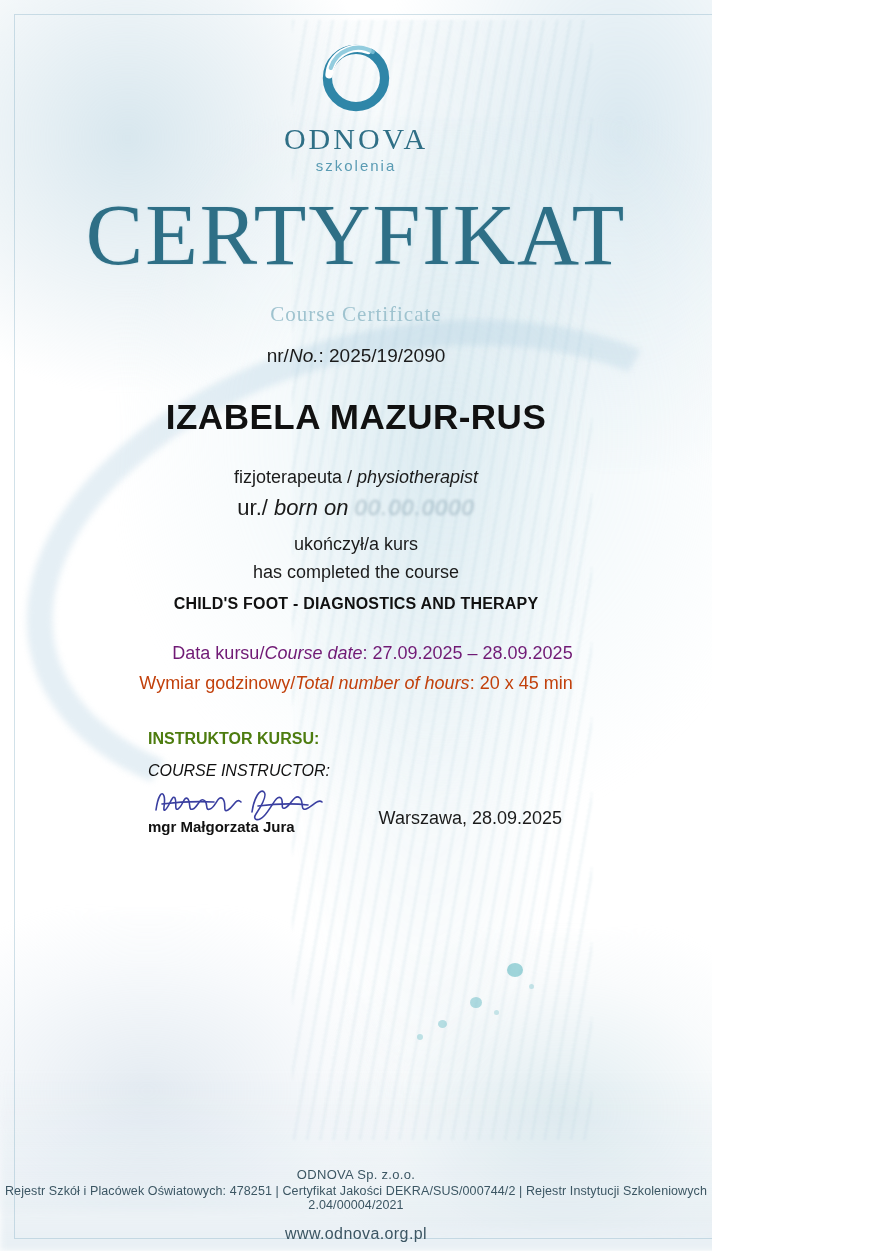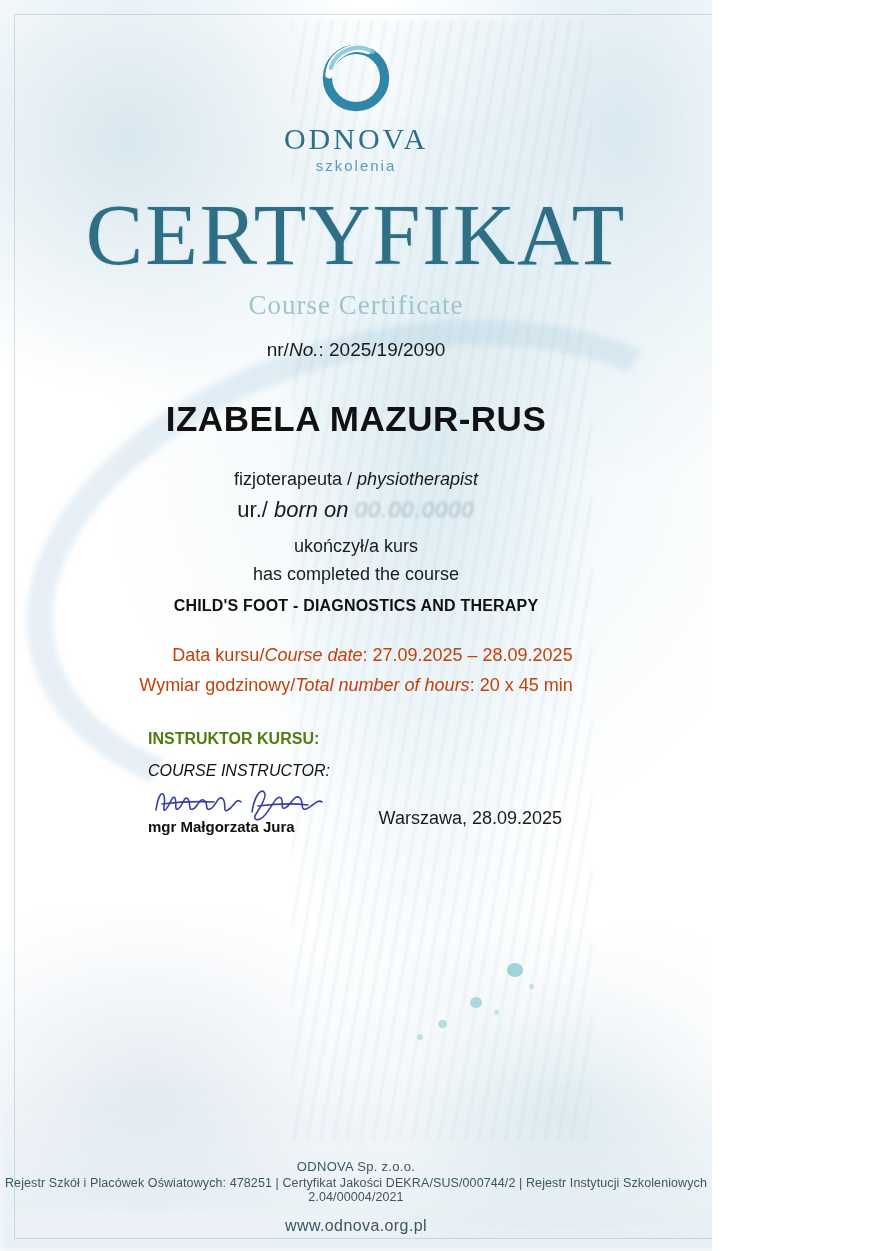--- a/index.html
+++ b/index.html
@@ -141,38 +141,38 @@
     font-family: "Liberation Serif", serif;
     font-size: 86px;
     letter-spacing: 2px;
     color: #2e6f86;
     line-height: 1;
     margin-top: 18px;
     text-shadow: 0 0 2px rgba(120,180,200,0.35);
   }
   .cert-subtitle {
     font-family: "Liberation Serif", serif;
-    font-size: 27px;
+    font-size: 21px;
     color: #9fc3cf;
     letter-spacing: 1px;
-    margin-top: 12px;
+    margin-top: 24px;
   }
   .cert-number {
     font-size: 19px;
     color: #1b1b1b;
     margin-top: 18px;
   }
   .cert-number .lbl-it { font-style: italic; }
 
   .person-name {
     font-size: 35px;
     font-weight: bold;
     color: #111111;
     letter-spacing: 0.5px;
-    margin-top: 38px;
+    margin-top: 30px;
   }
 
   .role-line {
     font-size: 18px;
     color: #1b1b1b;
     margin-top: 30px;
   }
   .role-line .en { font-style: italic; }
   .born-line {
     font-size: 22px;
@@ -211,21 +211,21 @@
   .course-title-en {
     font-size: 16px;
     font-weight: bold;
     color: #111111;
     margin-top: 12px;
     letter-spacing: 0.2px;
   }
 
   .date-line {
     font-size: 18px;
-    color: #c2410c;
+    color: #701a75;
     margin-top: 30px;
     margin-left: 33px;
   }
   .hours-line {
     font-size: 18px;
     color: #c2410c;
     margin-top: 9px;
   }
   .date-line .en, .hours-line .en { font-style: italic; }
 
@@ -267,21 +267,21 @@
     top: 808px;
     font-size: 18px;
     color: #1b1b1b;
   }
 
   
   .footer {
     position: absolute;
     left: 0;
     right: 0;
-    bottom: 16px;
+    bottom: 8px;
     text-align: center;
     color: #3c5663;
   }
   .footer-company {
     font-size: 13px;
     letter-spacing: .3px;
   }
   .footer-regs {
     font-size: 12.5px;
     margin-top: 2px;

